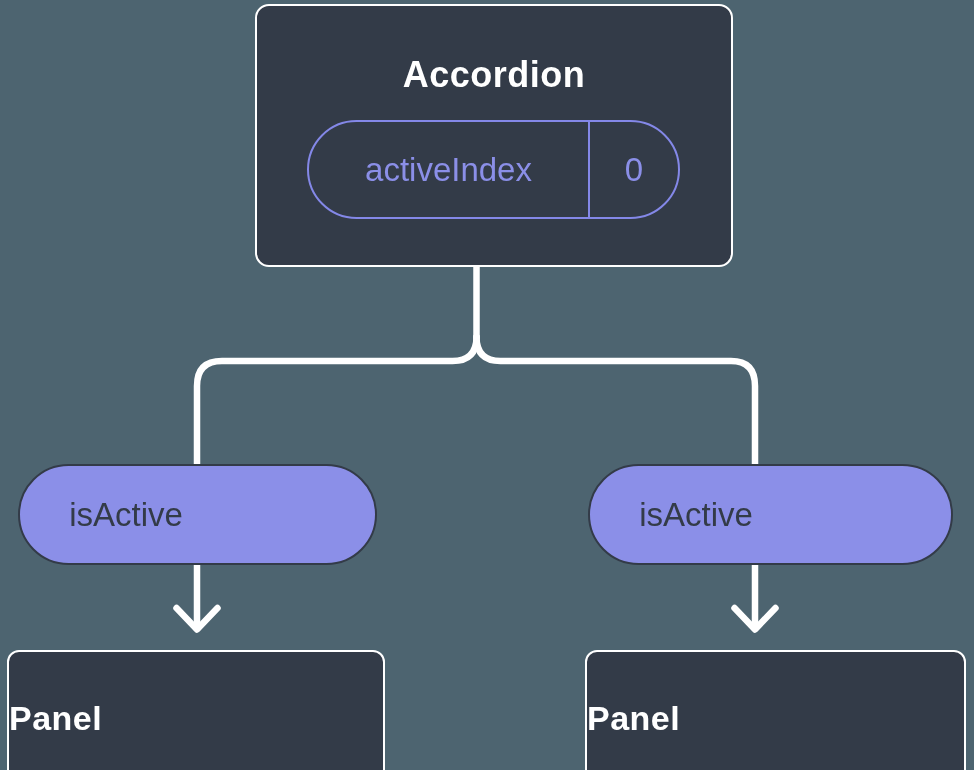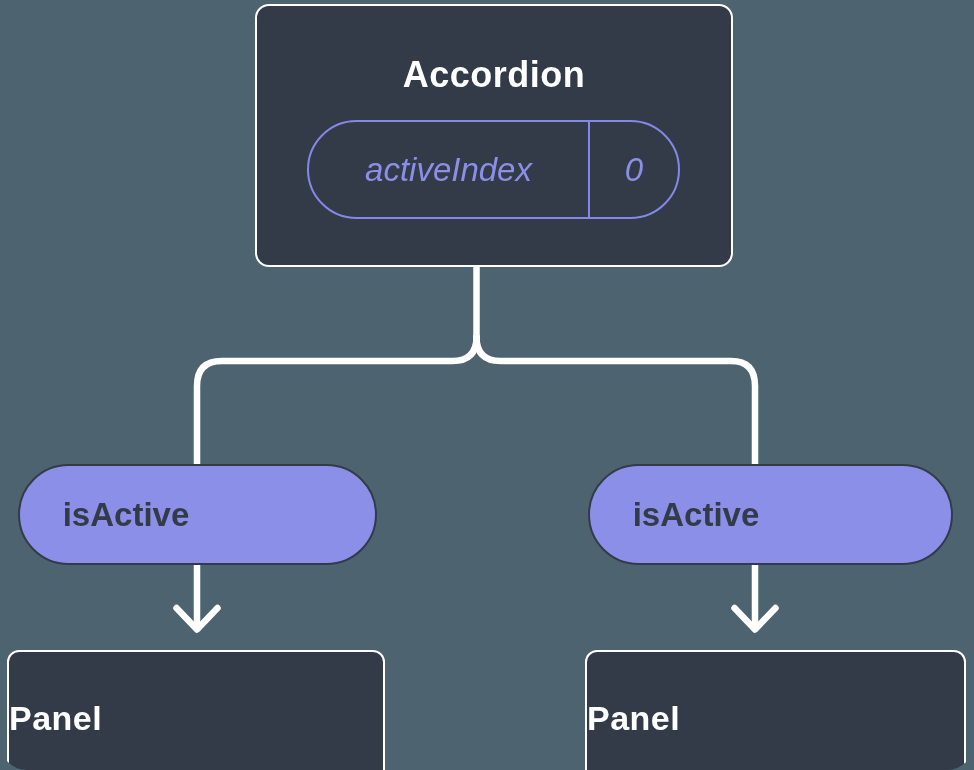--- a/index.html
+++ b/index.html
@@ -16,21 +16,20 @@
   body {
     font-family: "Liberation Sans", "DejaVu Sans", sans-serif;
     background: var(--background);
   }
   .canvas {
     position: relative;
     width: 974px;
     height: 770px;
     background: var(--background);
     overflow: hidden;
-    border-radius: 27px;
   }
   .connectors {
     position: absolute;
     left: 0; top: 0;
     width: 974px; height: 770px;
   }
   .connectors path {
     fill: none;
     stroke: var(--connector);
     stroke-width: 6.5;
@@ -58,21 +57,20 @@
     letter-spacing: 0.5px;
   }
   .state-pill {
     position: absolute;
     left: 50px; top: 114px;
     width: 373px; height: 99px;
     border: 2px solid var(--accent);
     border-radius: 50px;
     display: flex;
     align-items: stretch;
-    font-style: italic;
   }
   .state-pill .pill-label {
     width: 279px;
     display: flex;
     align-items: center;
     justify-content: center;
     color: var(--pill_fill);
     font-size: 33px;
     font-weight: 500;
   }
@@ -99,21 +97,21 @@
   }
   .prop-pill.p-left  { left: 18px;  width: 359px; }
   .prop-pill.p-right { left: 588px; width: 365px; }
   .prop-pill .pill-label {
     width: 212px;
     display: flex;
     align-items: center;
     justify-content: center;
     color: var(--node_fill);
     font-size: 33px;
-    font-weight: 700;
+    font-weight: 400;
   }
   .prop-pill .pill-value {
     flex: 1;
     display: flex;
     align-items: center;
     justify-content: center;
     border-left: 2.5px solid var(--pill_border);
     color: var(--node_fill);
     font-size: 33px;
     font-weight: 500;

